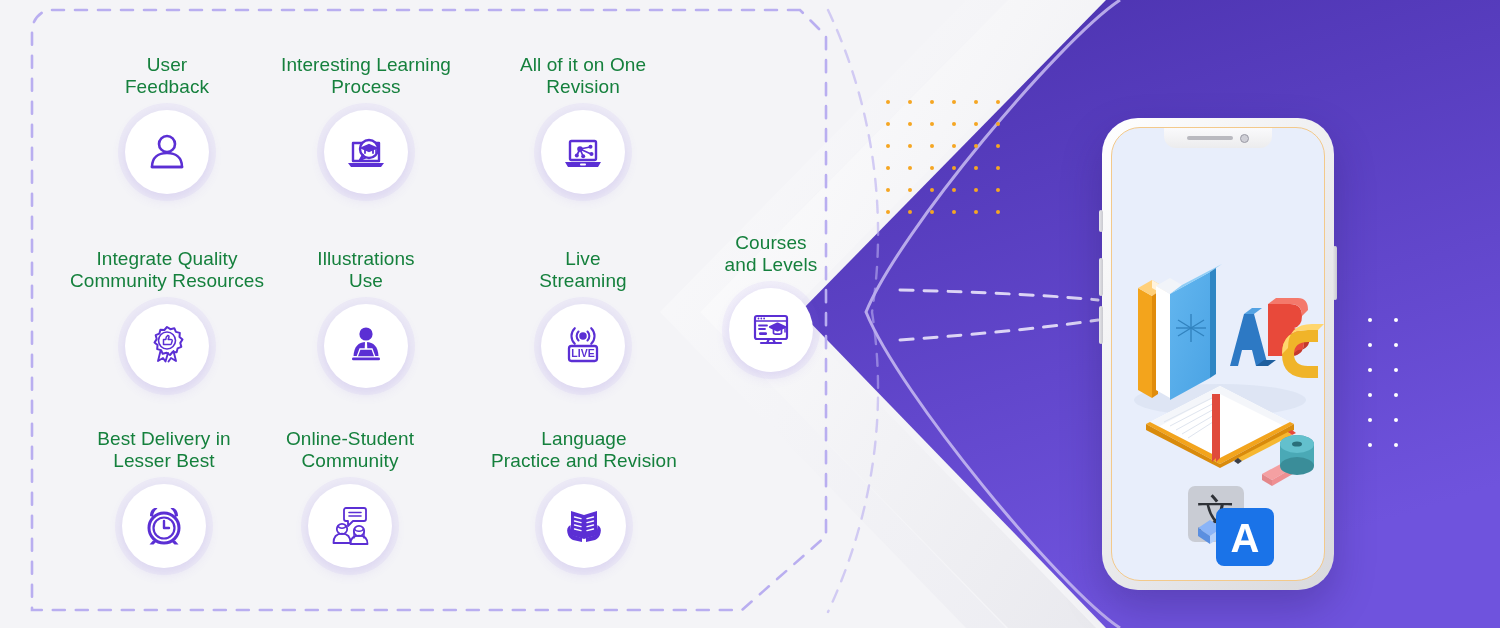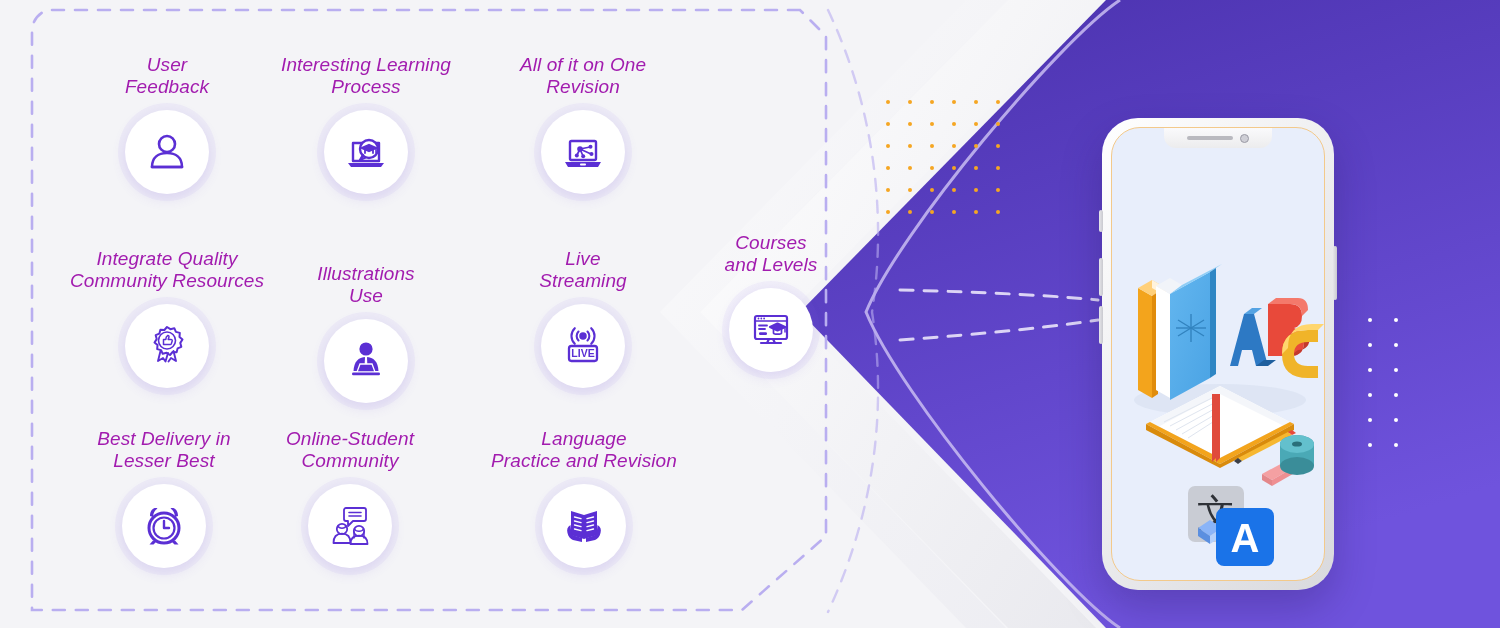--- a/index.html
+++ b/index.html
@@ -108,24 +108,23 @@
   
   .features { position: absolute; left: 0; top: 0; width: 860px; height: 628px; }
   .feature {
     position: absolute;
     width: 210px;
     text-align: center;
   }
   .feature .flabel {
     font-size: 19px;
     line-height: 22px;
-    color: #a21caf;
+    color: #15803d;
     letter-spacing: .1px;
     white-space: pre-line;
-    font-style: italic;
   }
   .circle {
     width: 84px; height: 84px;
     margin: 12px auto 0;
     border-radius: 50%;
     background: #ffffff;
     display: flex; align-items: center; justify-content: center;
     box-shadow: 0 0 0 7px rgba(128,96,232,.06),
                 0 4px 14px rgba(110,80,220,.16);
   }
@@ -420,21 +419,21 @@
           <path d="M23 4
                    l3.4 2.2 3.9-1 1.6 3.7 3.9 1 -0.3 4 3 2.6 -2.2 3.4 1 3.9 -3.7 1.6 -1 3.9 -4-0.3 -2.6 3 -3.4-2.2 -3.9 1 -1.6-3.7 -3.9-1 0.3-4 -3-2.6 2.2-3.4 -1-3.9 3.7-1.6 1-3.9 4 0.3 Z"></path>
           <circle cx="23" cy="17.5" r="8.5" stroke-width="1.6"></circle>
           <path d="M19.5 21.5 L19.5 16.5 L21.8 16.5 C21.8 14.5 23 13 23.6 12.6 C24.8 12.3 25.2 13.2 24.9 14.2 L24.2 16.5 L27 16.5 C27.9 16.5 28.4 17.2 28.2 18 L27.3 20.8 C27.1 21.3 26.7 21.5 26.2 21.5 Z" stroke-width="1.5"></path>
           <path d="M16.5 28 L14 38 L19 35 L21.5 38.5 L24 30" stroke-width="1.9"></path>
           <path d="M29.5 28 L32 38 L27 35 L24.5 38.5" stroke-width="1.9"></path>
         </svg>
       </div>
     </div>
 
-    <div class="feature" style="left:261px; top:248px;margin-top:15px;">
+    <div class="feature" style="left:261px; top:248px;">
       <div class="flabel">Illustrations
 Use</div>
       <div class="circle">
         <svg width="46" height="46" viewBox="0 0 46 46" fill="#5b2fd4" stroke="none">
           <circle cx="23" cy="11" r="6.6"></circle>
           <path d="M23 19 C15 19 11 24 10.5 33 L35.5 33 C35 24 31 19 23 19 Z"></path>
           <path d="M22 19 L24 19 L24.4 28 L21.6 28 Z" fill="#ffffff"></path>
           <path d="M17 26 L29 26 L32 34 L14 34 Z" fill="#5b2fd4" stroke="#ffffff" stroke-width="1.3"></path>
           <rect x="9" y="34.6" width="28" height="2.6" rx="1.3"></rect>
         </svg>

